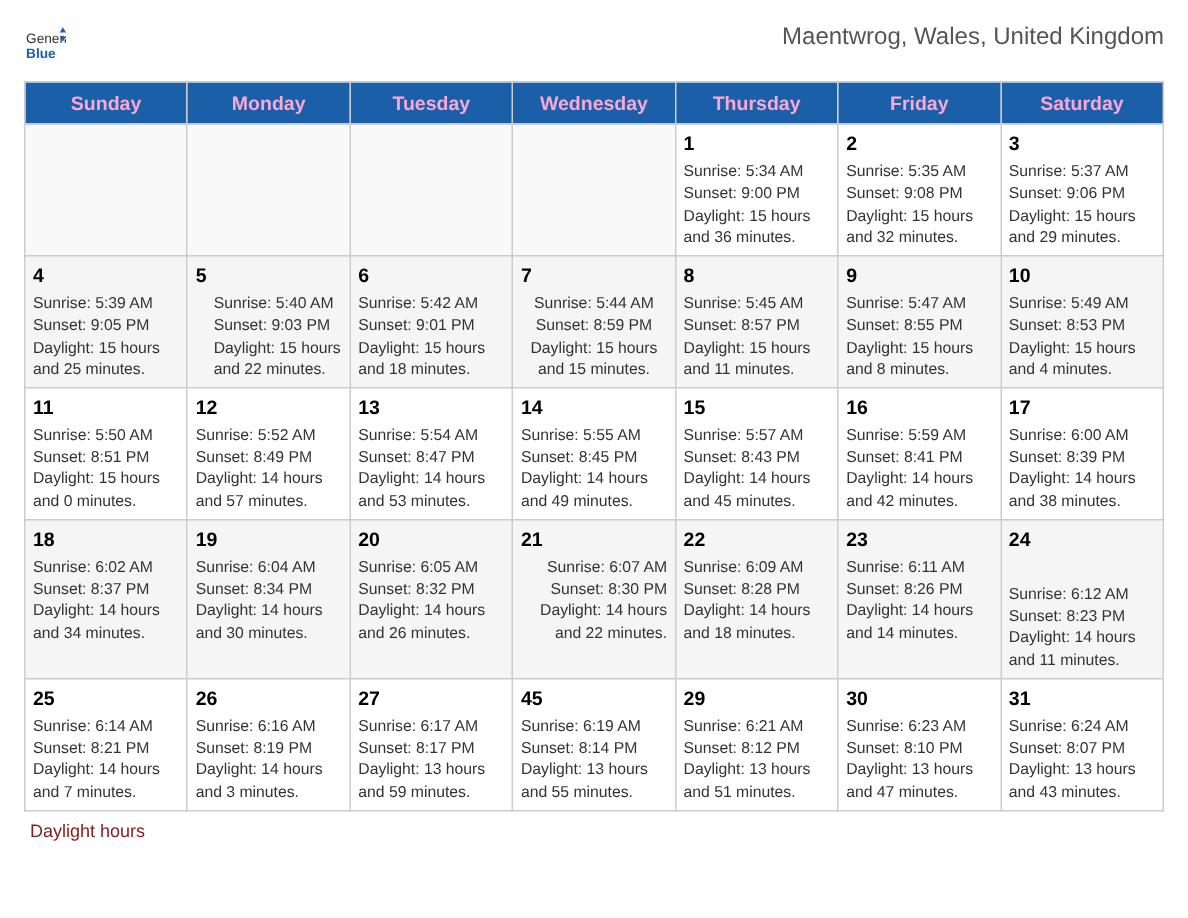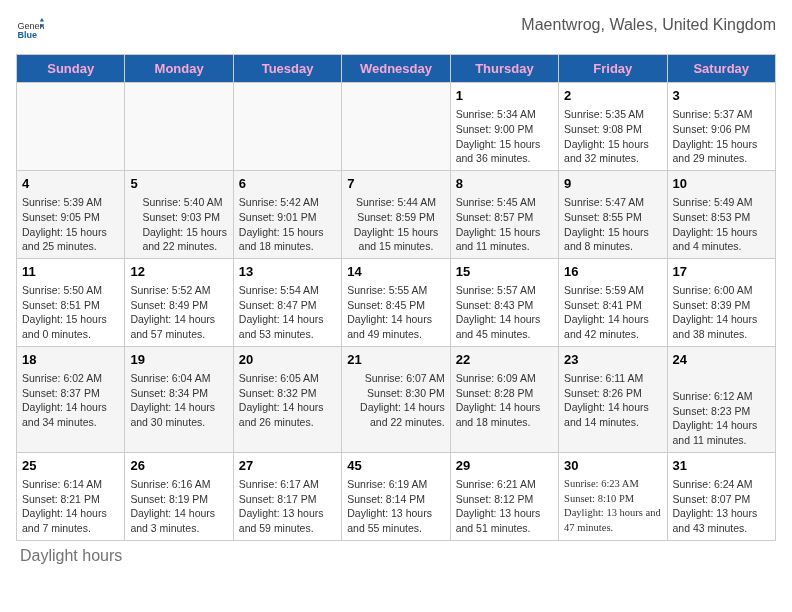--- a/index.html
+++ b/index.html
@@ -48,22 +48,22 @@
       width: calc(100% / 7);
       min-height: 80px;
       line-height: 1.4;
     }
     .calendar td.empty { background: #f9f9f9; }
     .day-number { font-weight: bold; font-size: 13px; margin-bottom: 2px; }
     .day-info { color: #333; font-size: 10.5px; }
     .row-shaded td { background: #f5f5f5; }
     .row-white td { background: #ffffff; }
     .footer-note {
-      font-size: 16px;
-      color: #737373;
+      font-size: 12px;
+      color: #7f1d1d;
       margin-top: 6px;
       padding-left: 4px;
     }
   </style>
 </head>
 <body>
 
 <div class="header-area">
   <div class="logo">
     <svg class="logo-icon" viewBox="0 0 40 40">
@@ -273,21 +273,21 @@
 Daylight: 13 hours and 55 minutes.</div>
         </td>
         <td>
           <div class="day-number">29</div>
           <div class="day-info" style="white-space: pre-line;">Sunrise: 6:21 AM
 Sunset: 8:12 PM
 Daylight: 13 hours and 51 minutes.</div>
         </td>
         <td>
           <div class="day-number">30</div>
-          <div class="day-info" style="white-space: pre-line; font-family: Liberation Serif, serif;">Sunrise: 6:23 AM
+          <div class="day-info" style="white-space: pre-line;">Sunrise: 6:23 AM
 Sunset: 8:10 PM
 Daylight: 13 hours and 47 minutes.</div>
         </td>
         <td>
           <div class="day-number">31</div>
           <div class="day-info" style="white-space: pre-line;">Sunrise: 6:24 AM
 Sunset: 8:07 PM
 Daylight: 13 hours and 43 minutes.</div>
         </td>
       </tr>

